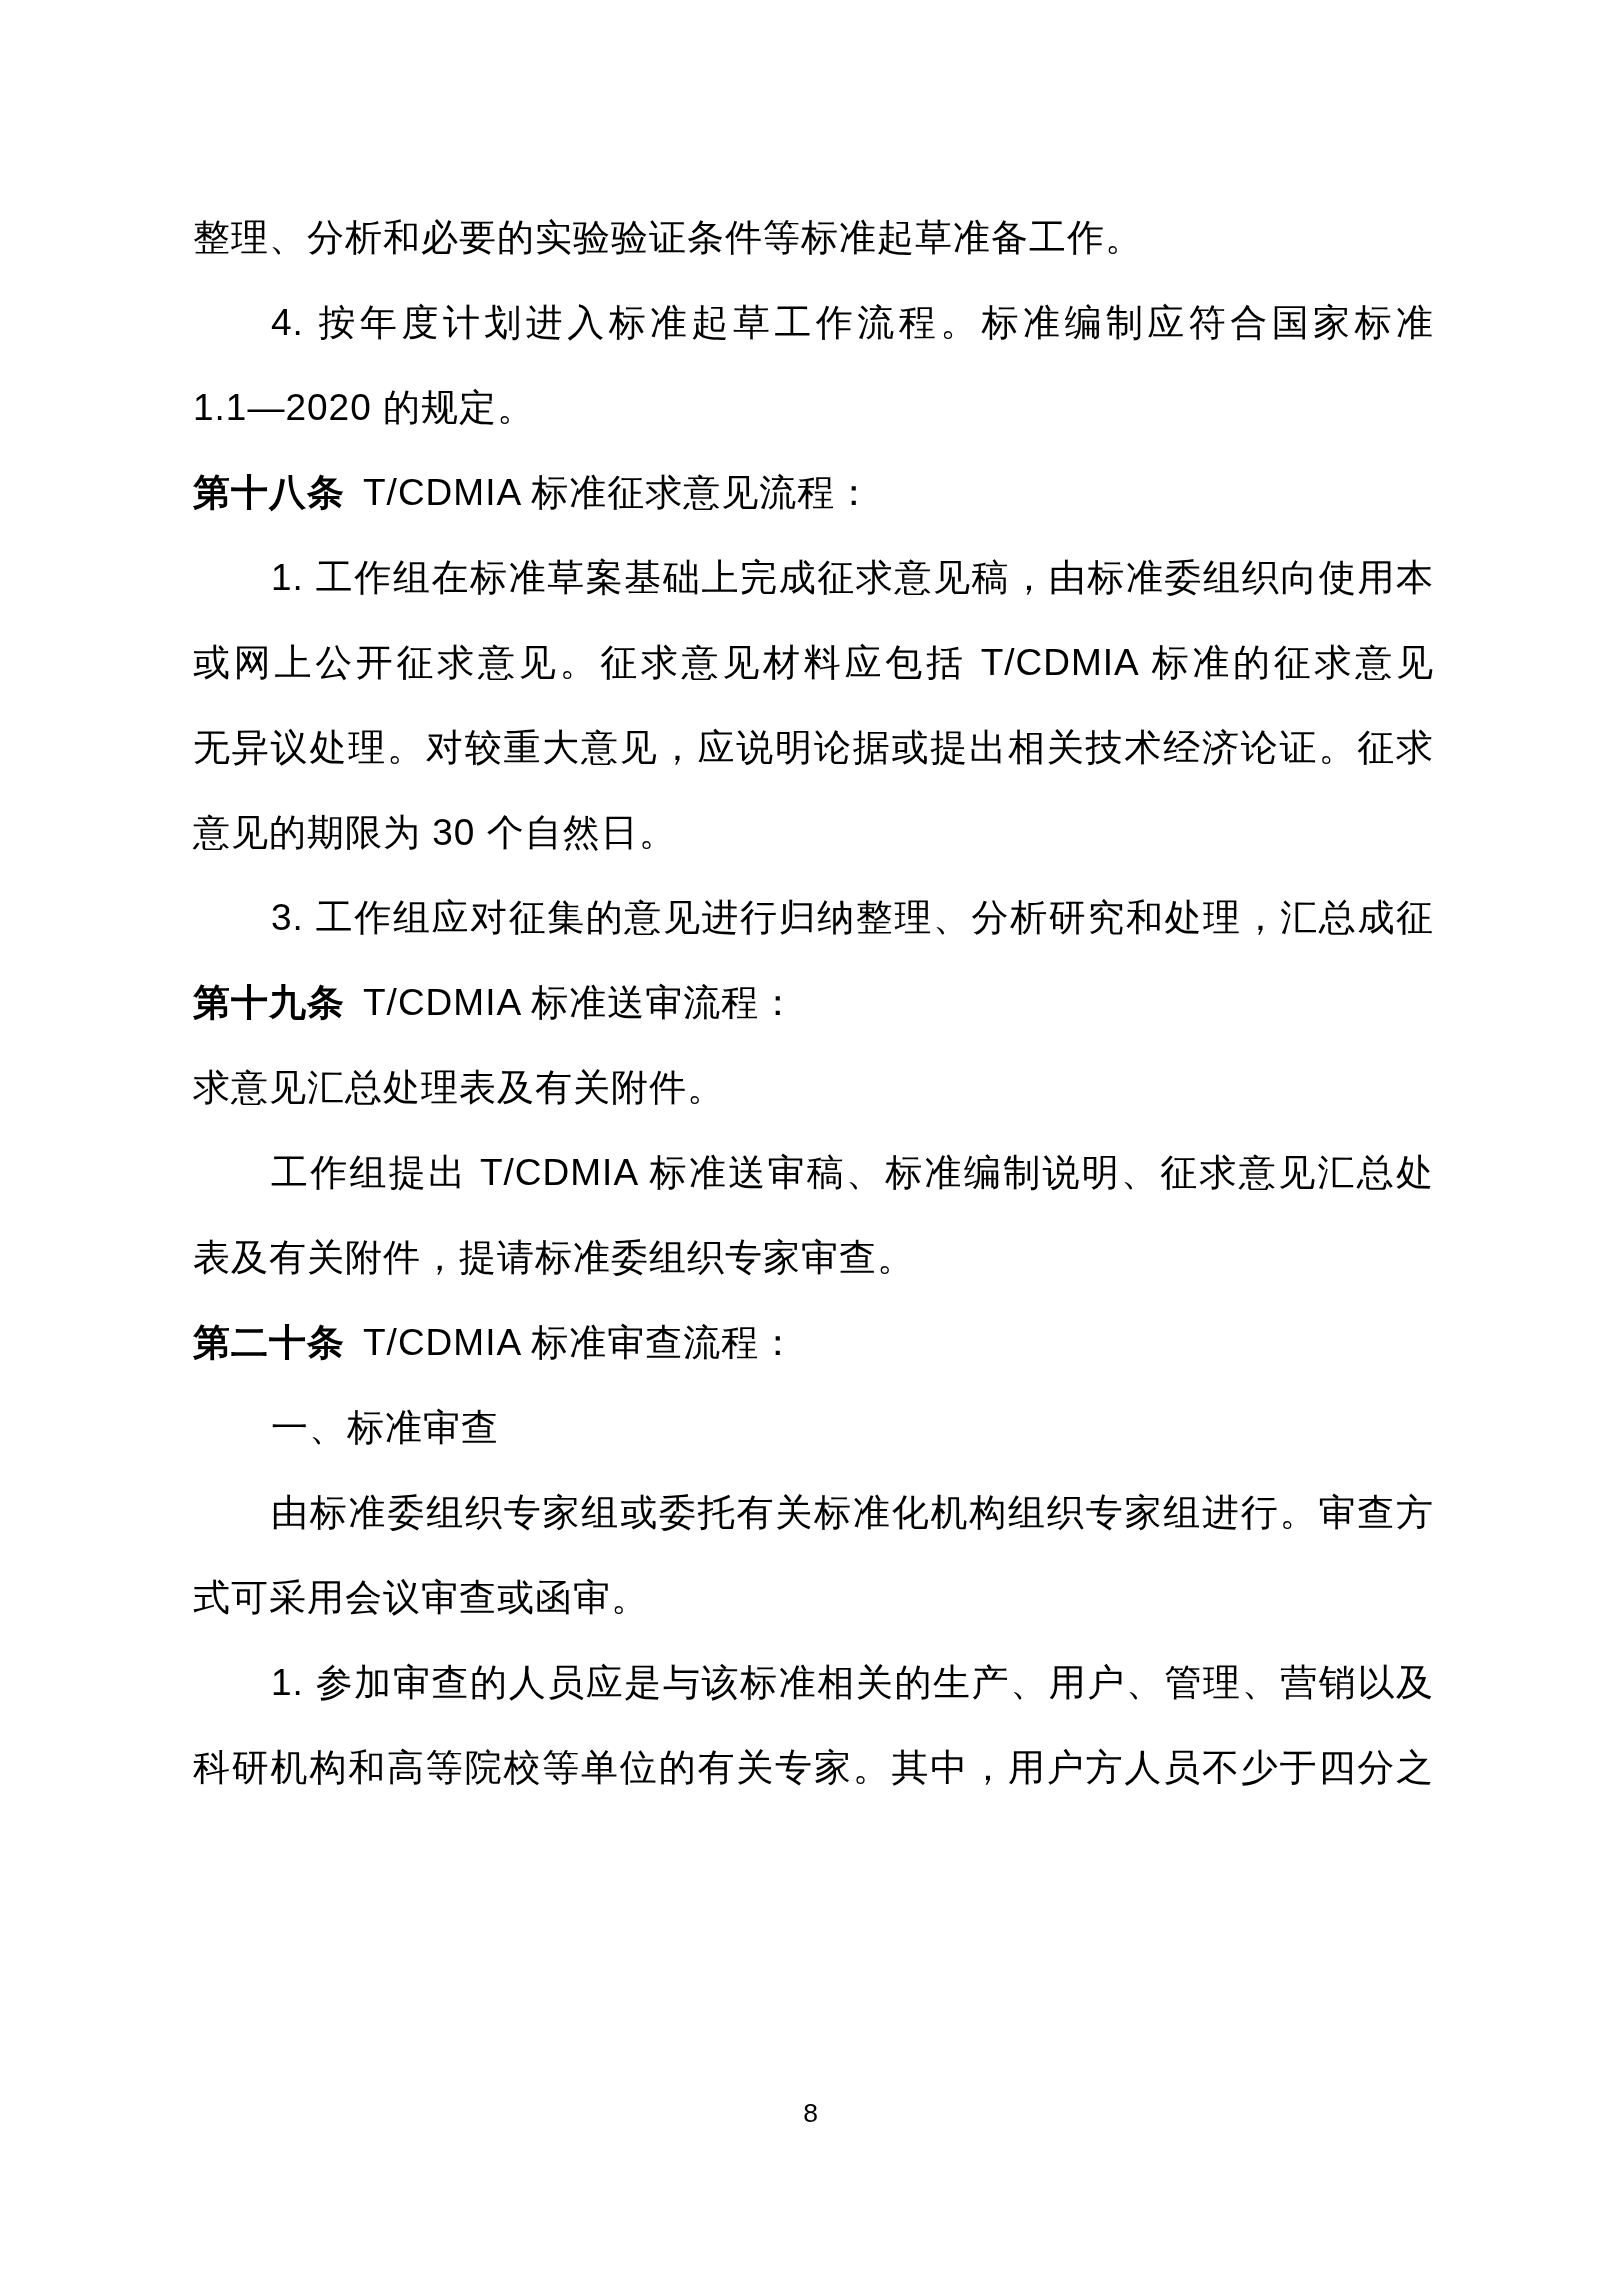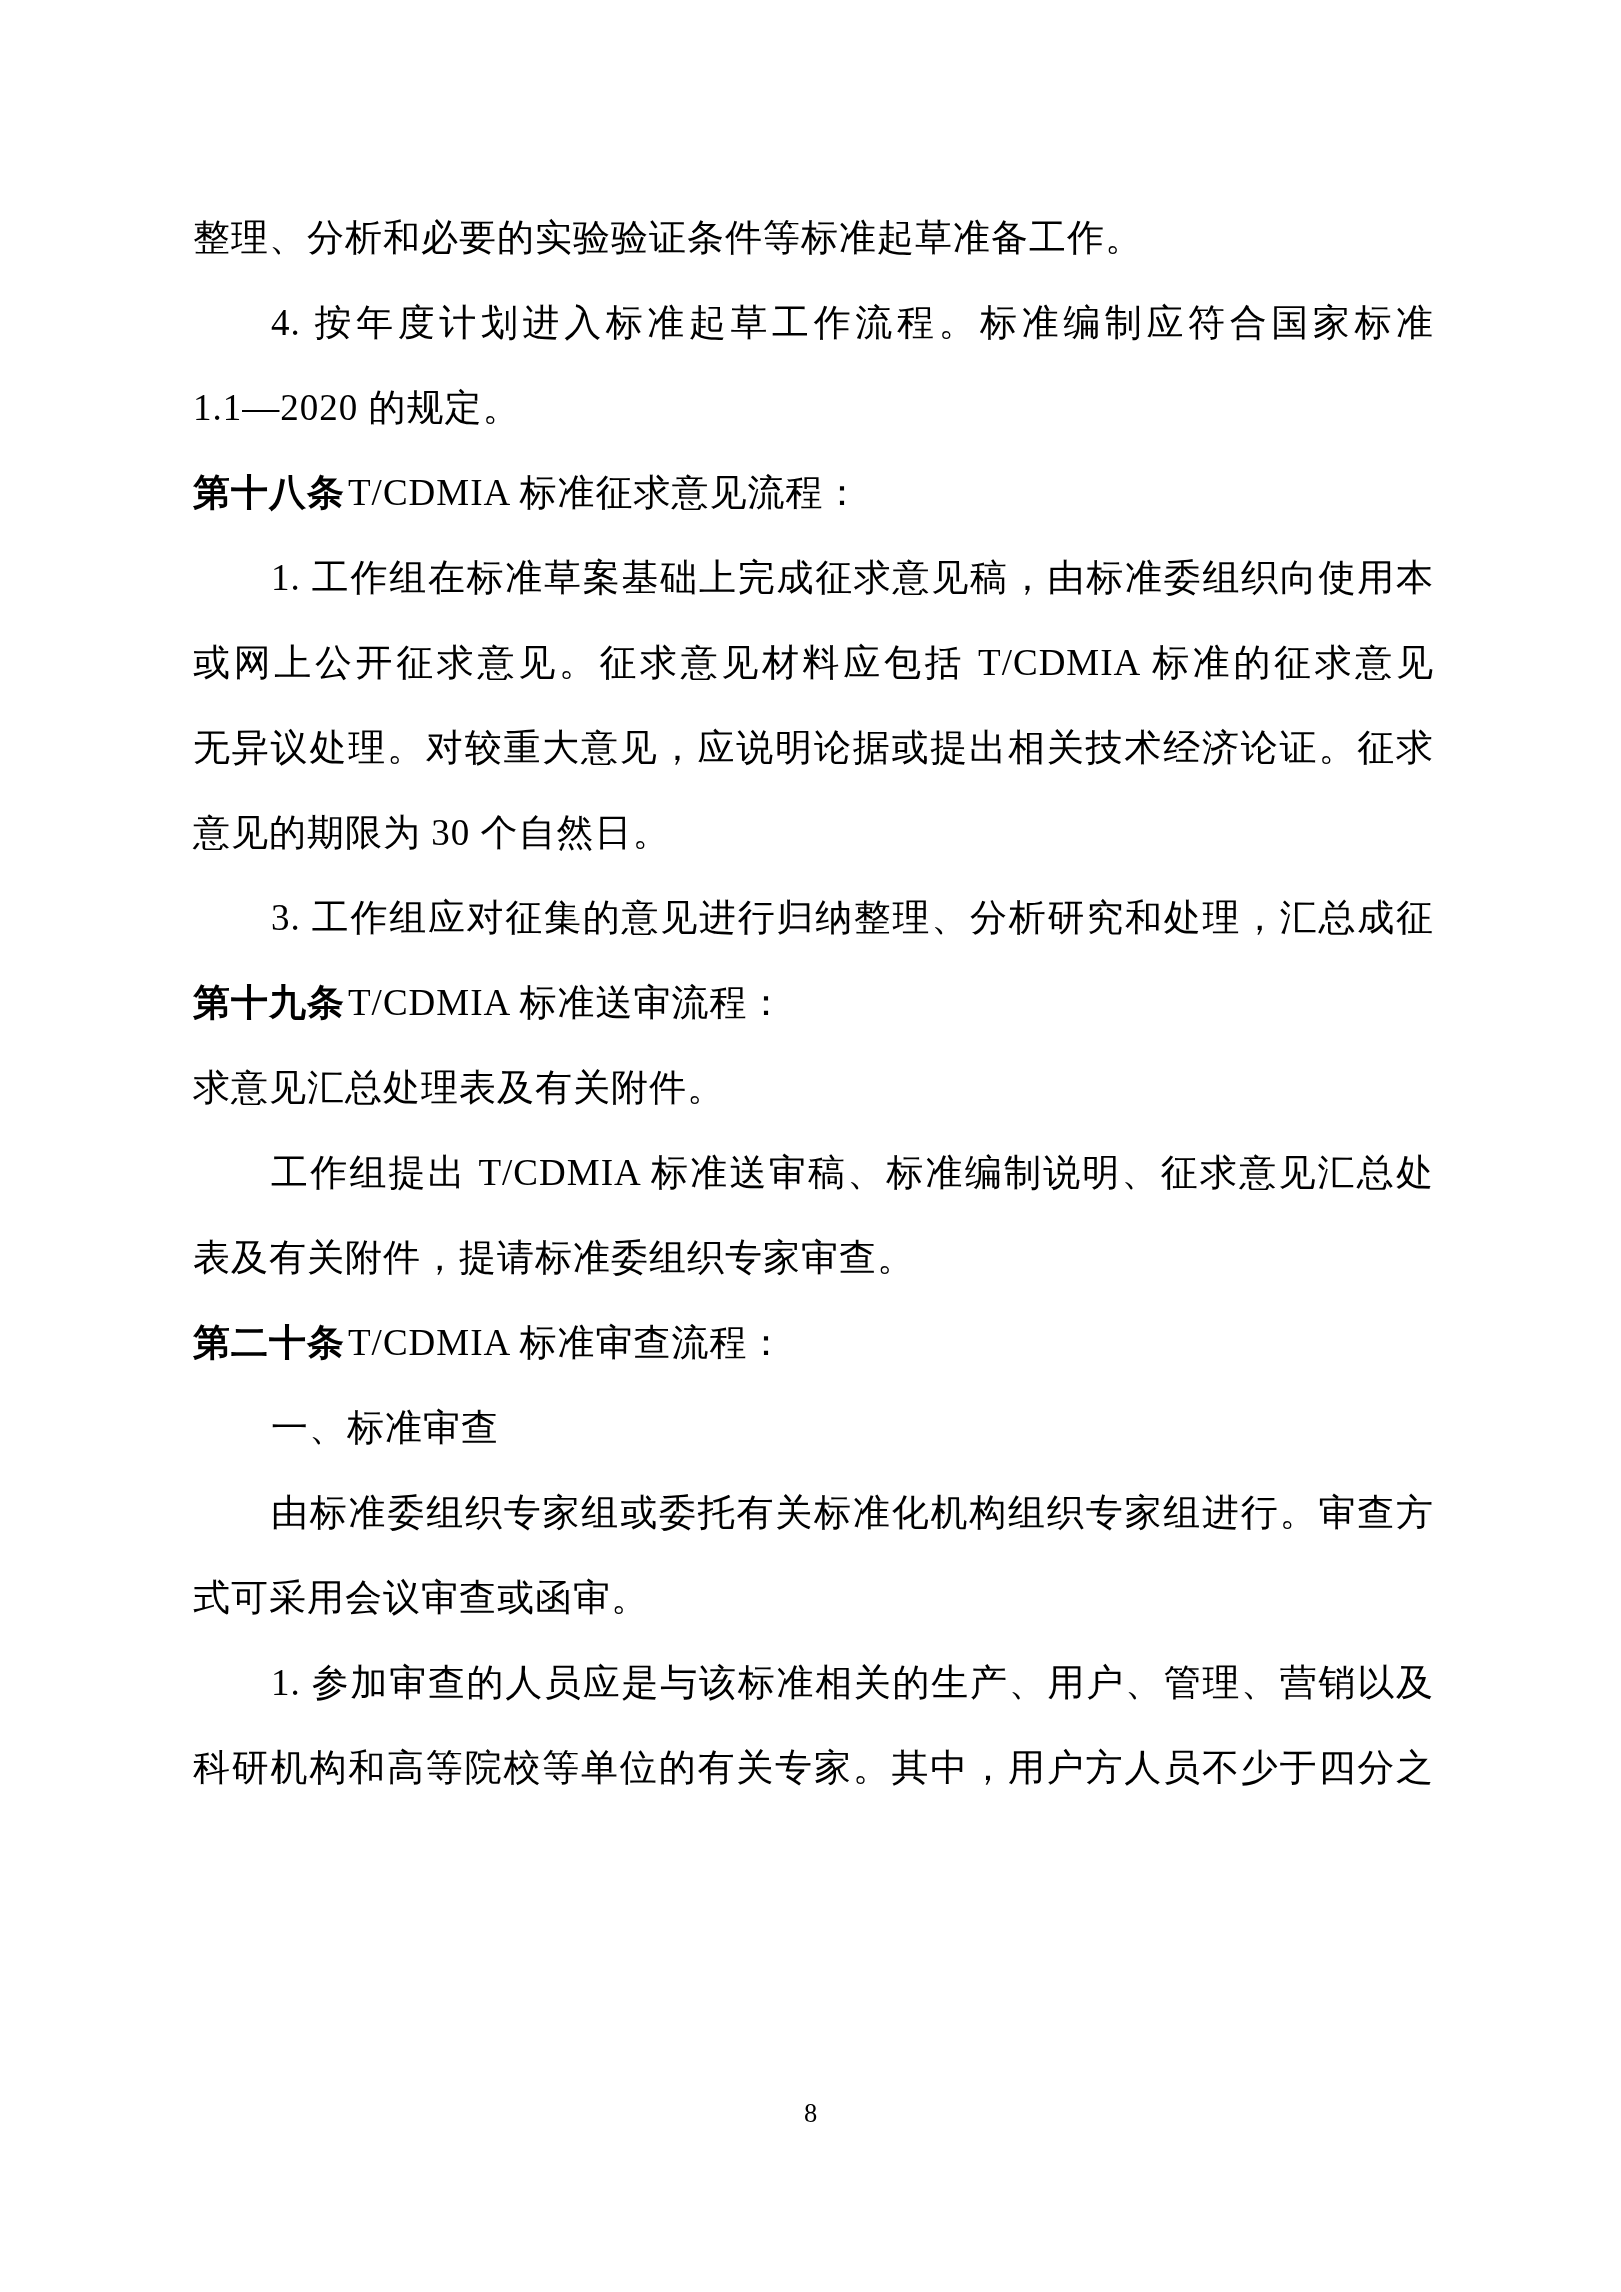--- a/index.html
+++ b/index.html
@@ -6,21 +6,21 @@
     margin: 0;
     padding: 0;
     background: #ffffff;
   }
   .page {
     position: relative;
     width: 1621px;
     height: 2269px;
     background: #ffffff;
     color: #000000;
-    font-family: Liberation Serif, serif;
+    font-family: Liberation Sans, sans-serif;
     overflow: hidden;
   }
   .textblock {
     position: absolute;
     left: 193px;
     top: 195px;
     width: 1241px;
   }
   .line {
     height: 85px;
@@ -35,21 +35,21 @@
     overflow: hidden;
     text-align: justify;
     text-align-last: justify;
     text-justify: inter-character;
   }
   .line.indent {
     text-indent: 78px;
   }
   .h-prefix {
     font-weight: bold;
-    margin-right: 3px;
+    margin-right: 18px;
   }
   .page-number {
     position: absolute;
     left: 0;
     top: 2094px;
     width: 100%;
     text-align: center;
     font-size: 26.5px;
     line-height: 39px;
   }

